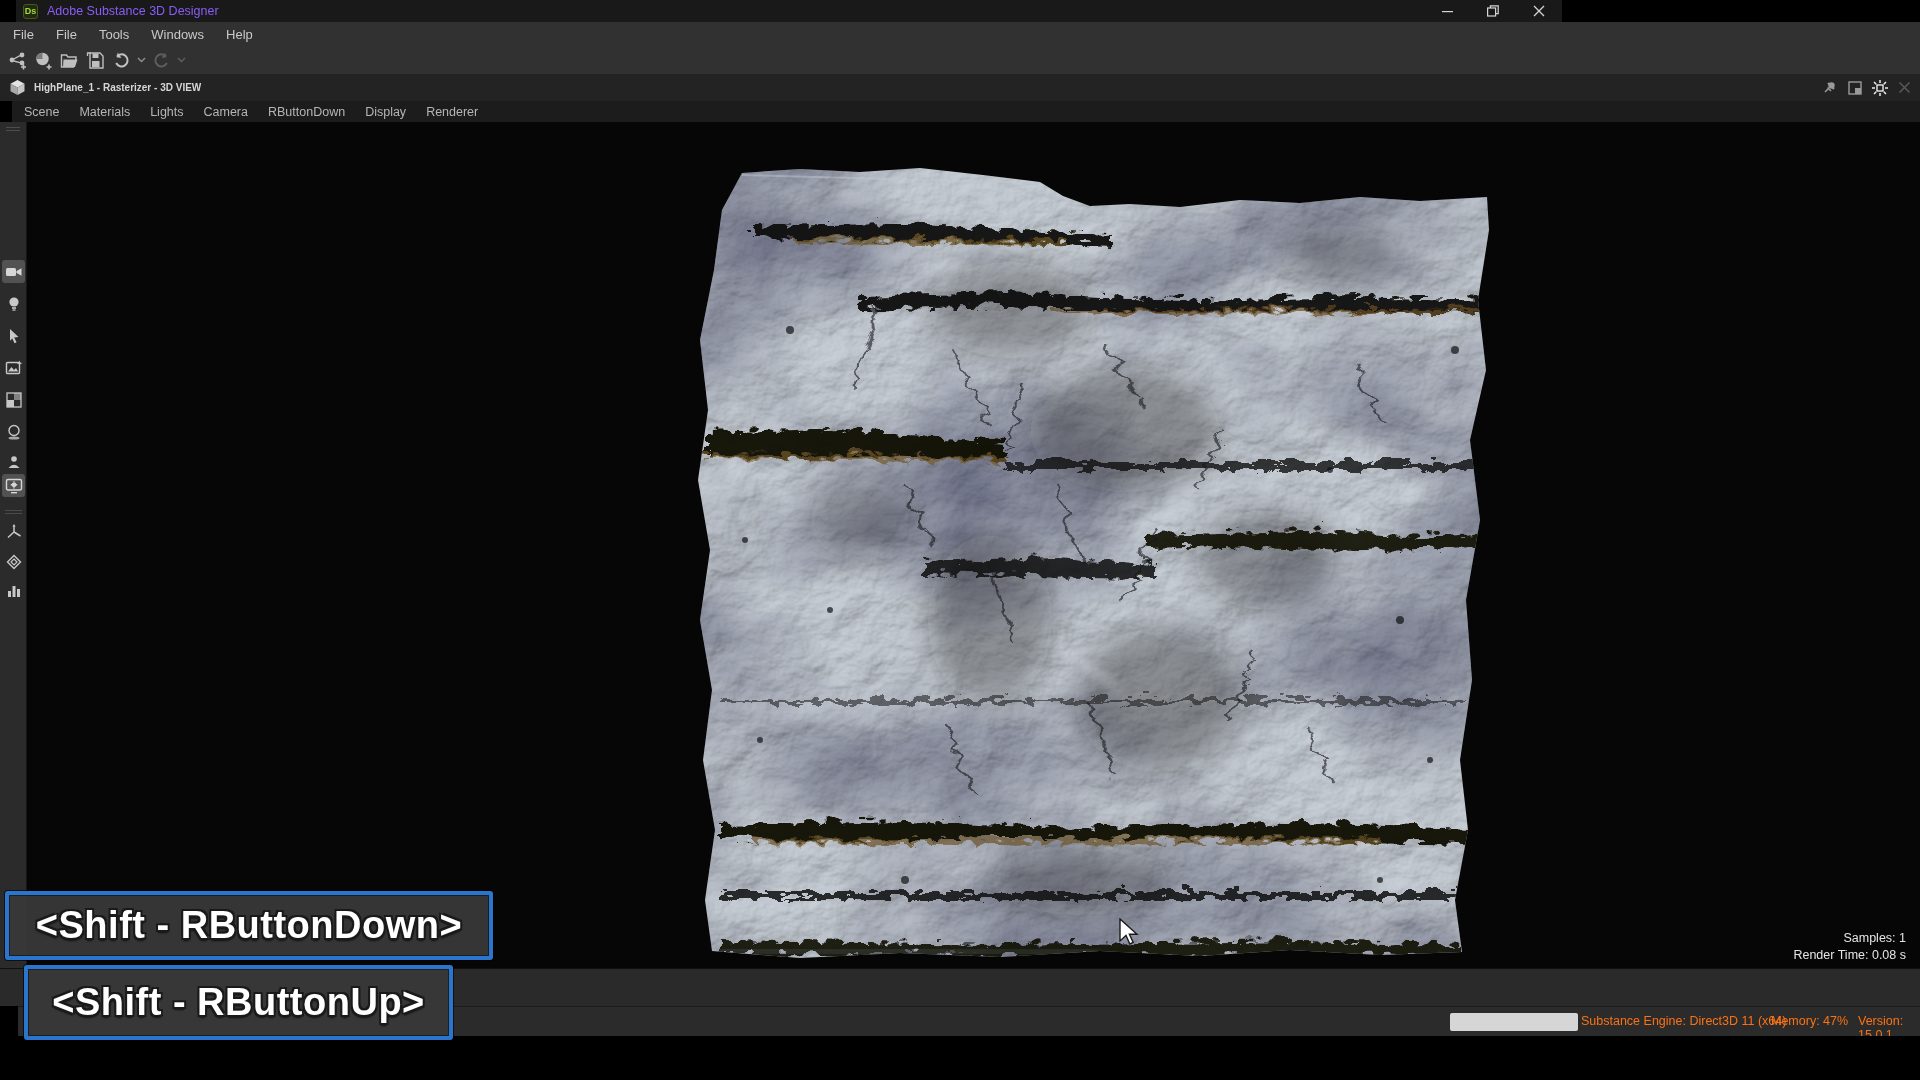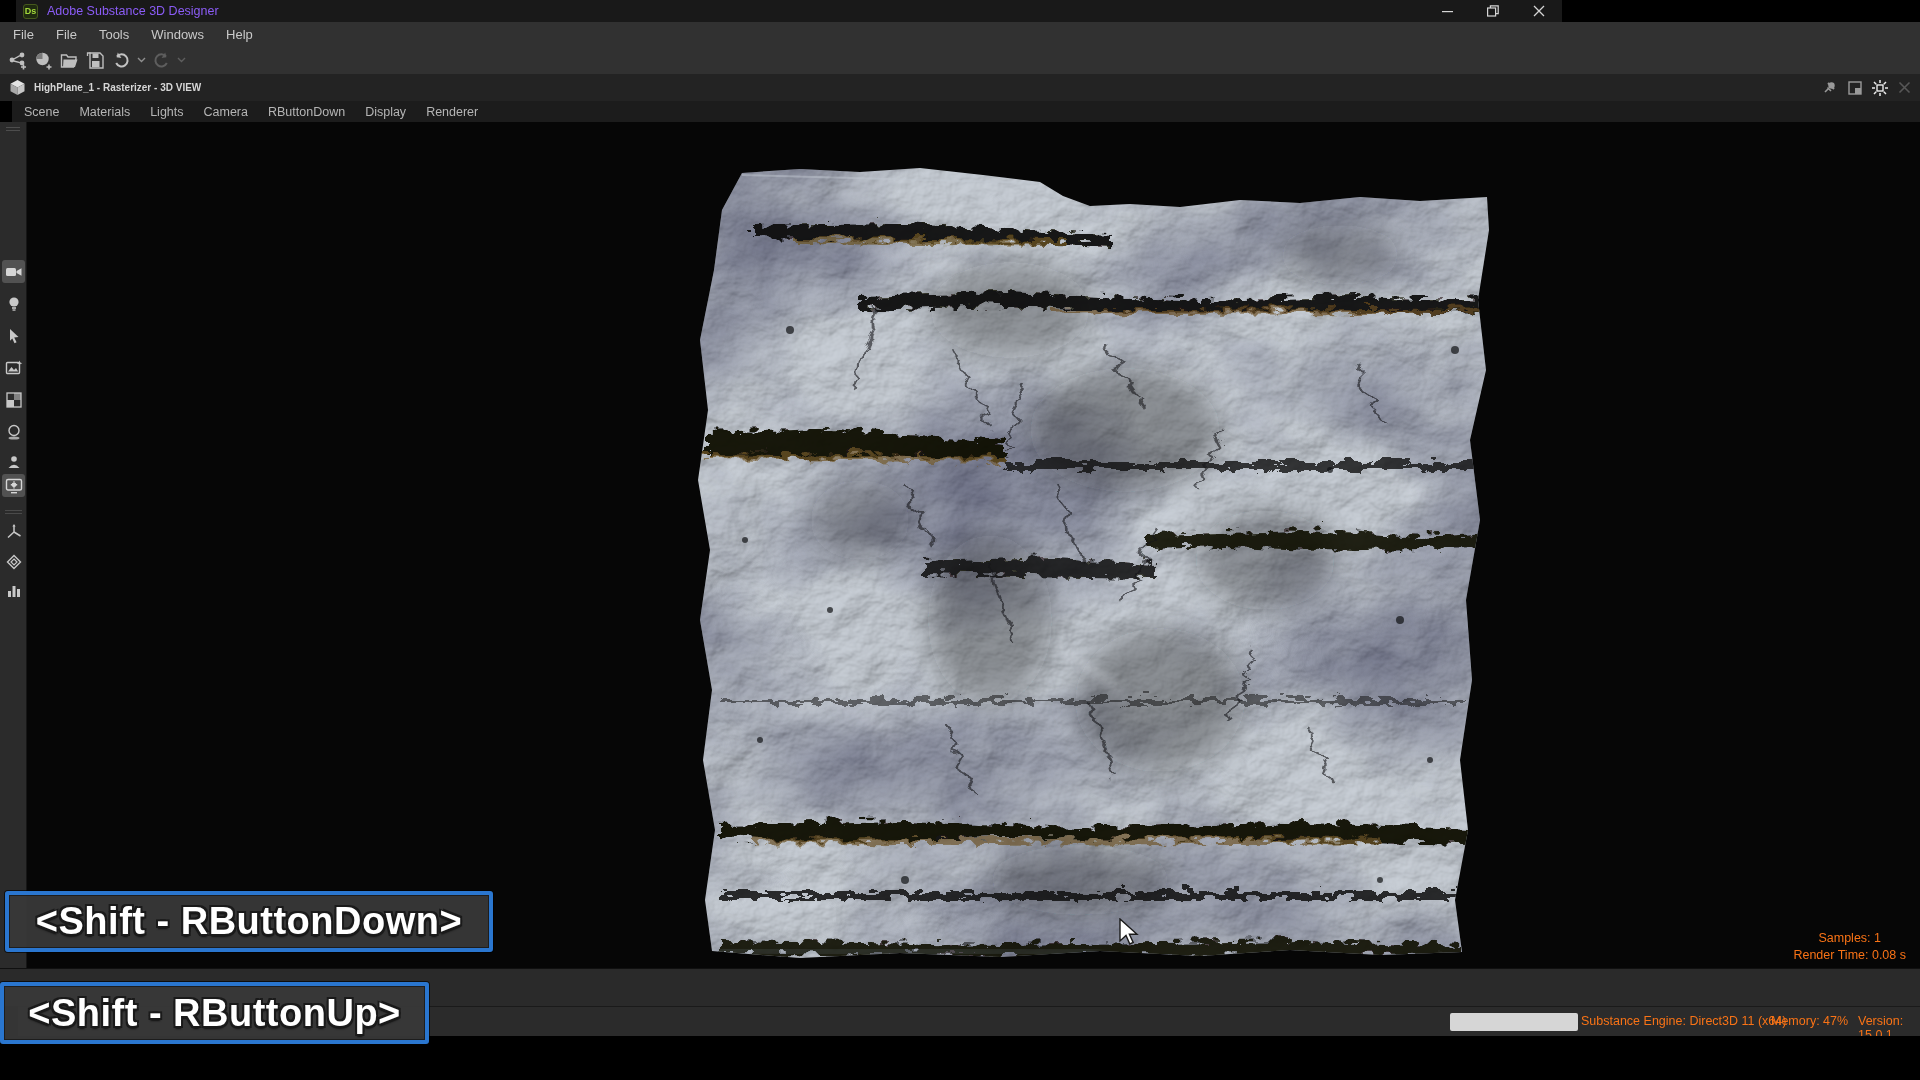--- a/index.html
+++ b/index.html
@@ -51,22 +51,22 @@
   .leftstrip { position:absolute; left:0; top:0; width:27px; height:846px;
                background:#2b2b2b; border-right:1px solid #161616; }
   .grip { margin:5px auto 2px auto; width:14px; }
   .grip div { height:1px; background:#4d4d4d; margin:2px 0; }
   .stool { position:absolute; left:2px; width:23px; height:23px; border-radius:3px;
            display:flex; align-items:center; justify-content:center; }
   .stool.sel { background:#525252; }
   .stripsep { position:absolute; left:5px; width:17px; }
   .stripsep div { height:1px; background:#4a4a4a; margin:2px 0; }
 
-  .stats { position:absolute; right:14px; top:808px; text-align:center;
-           color:#f97316; font-size:12.5px; line-height:17px; }
+  .stats { position:absolute; right:14px; top:808px; text-align:right;
+           color:#e5e5e5; font-size:12.5px; line-height:17px; }
 
   .cursor { position:absolute; left:1118px; top:796px; }
 
   
   .viewbottom { position:absolute; left:0; top:968px; width:1920px; height:38px;
                 background:#2a2a2a; border-top:1px solid #101010; }
   .statusbar { position:absolute; left:18px; top:1006px; width:1920px; height:30px;
                background:#2b2b2b; border-top:1px solid #1a1a1a; color:#f97316;
                font-size:12.5px; }
   .progress { position:absolute; left:1432px; top:6px; width:128px; height:18px;
@@ -79,22 +79,22 @@
   
   .keybox { position:absolute; background:rgba(56,56,56,.94);
             border:4px solid #2a76cf; border-radius:3px;
             box-shadow:0 0 0 1px rgba(0,0,0,.65), inset 0 0 0 1px rgba(0,0,0,.45);
             display:flex; align-items:center; justify-content:center;
             color:#fff; font-size:38px; font-weight:bold; letter-spacing:.5px;
             white-space:nowrap;
             text-shadow:-2px -2px 0 #1a1a1a, 2px -2px 0 #1a1a1a,
                         -2px 2px 0 #1a1a1a, 2px 2px 0 #1a1a1a,
                         0 3px 2px rgba(0,0,0,.7); }
-  .key1 { left:5px;  top:891px; width:488px; height:61px; }
-  .key2 { left:0;  top:965px; width:429px; height:62px;margin-top:17px; }
+  .key1 { left:5px;  top:891px; width:488px; height:69px; }
+  .key2 { left:24px;  top:965px; width:429px; height:75px; }
 
   .gizmo { position:absolute; left:24px; top:948px; }
 
   svg { display:block; }
 </style>
 </head>
 <body>
 
 <div class="app">
 

